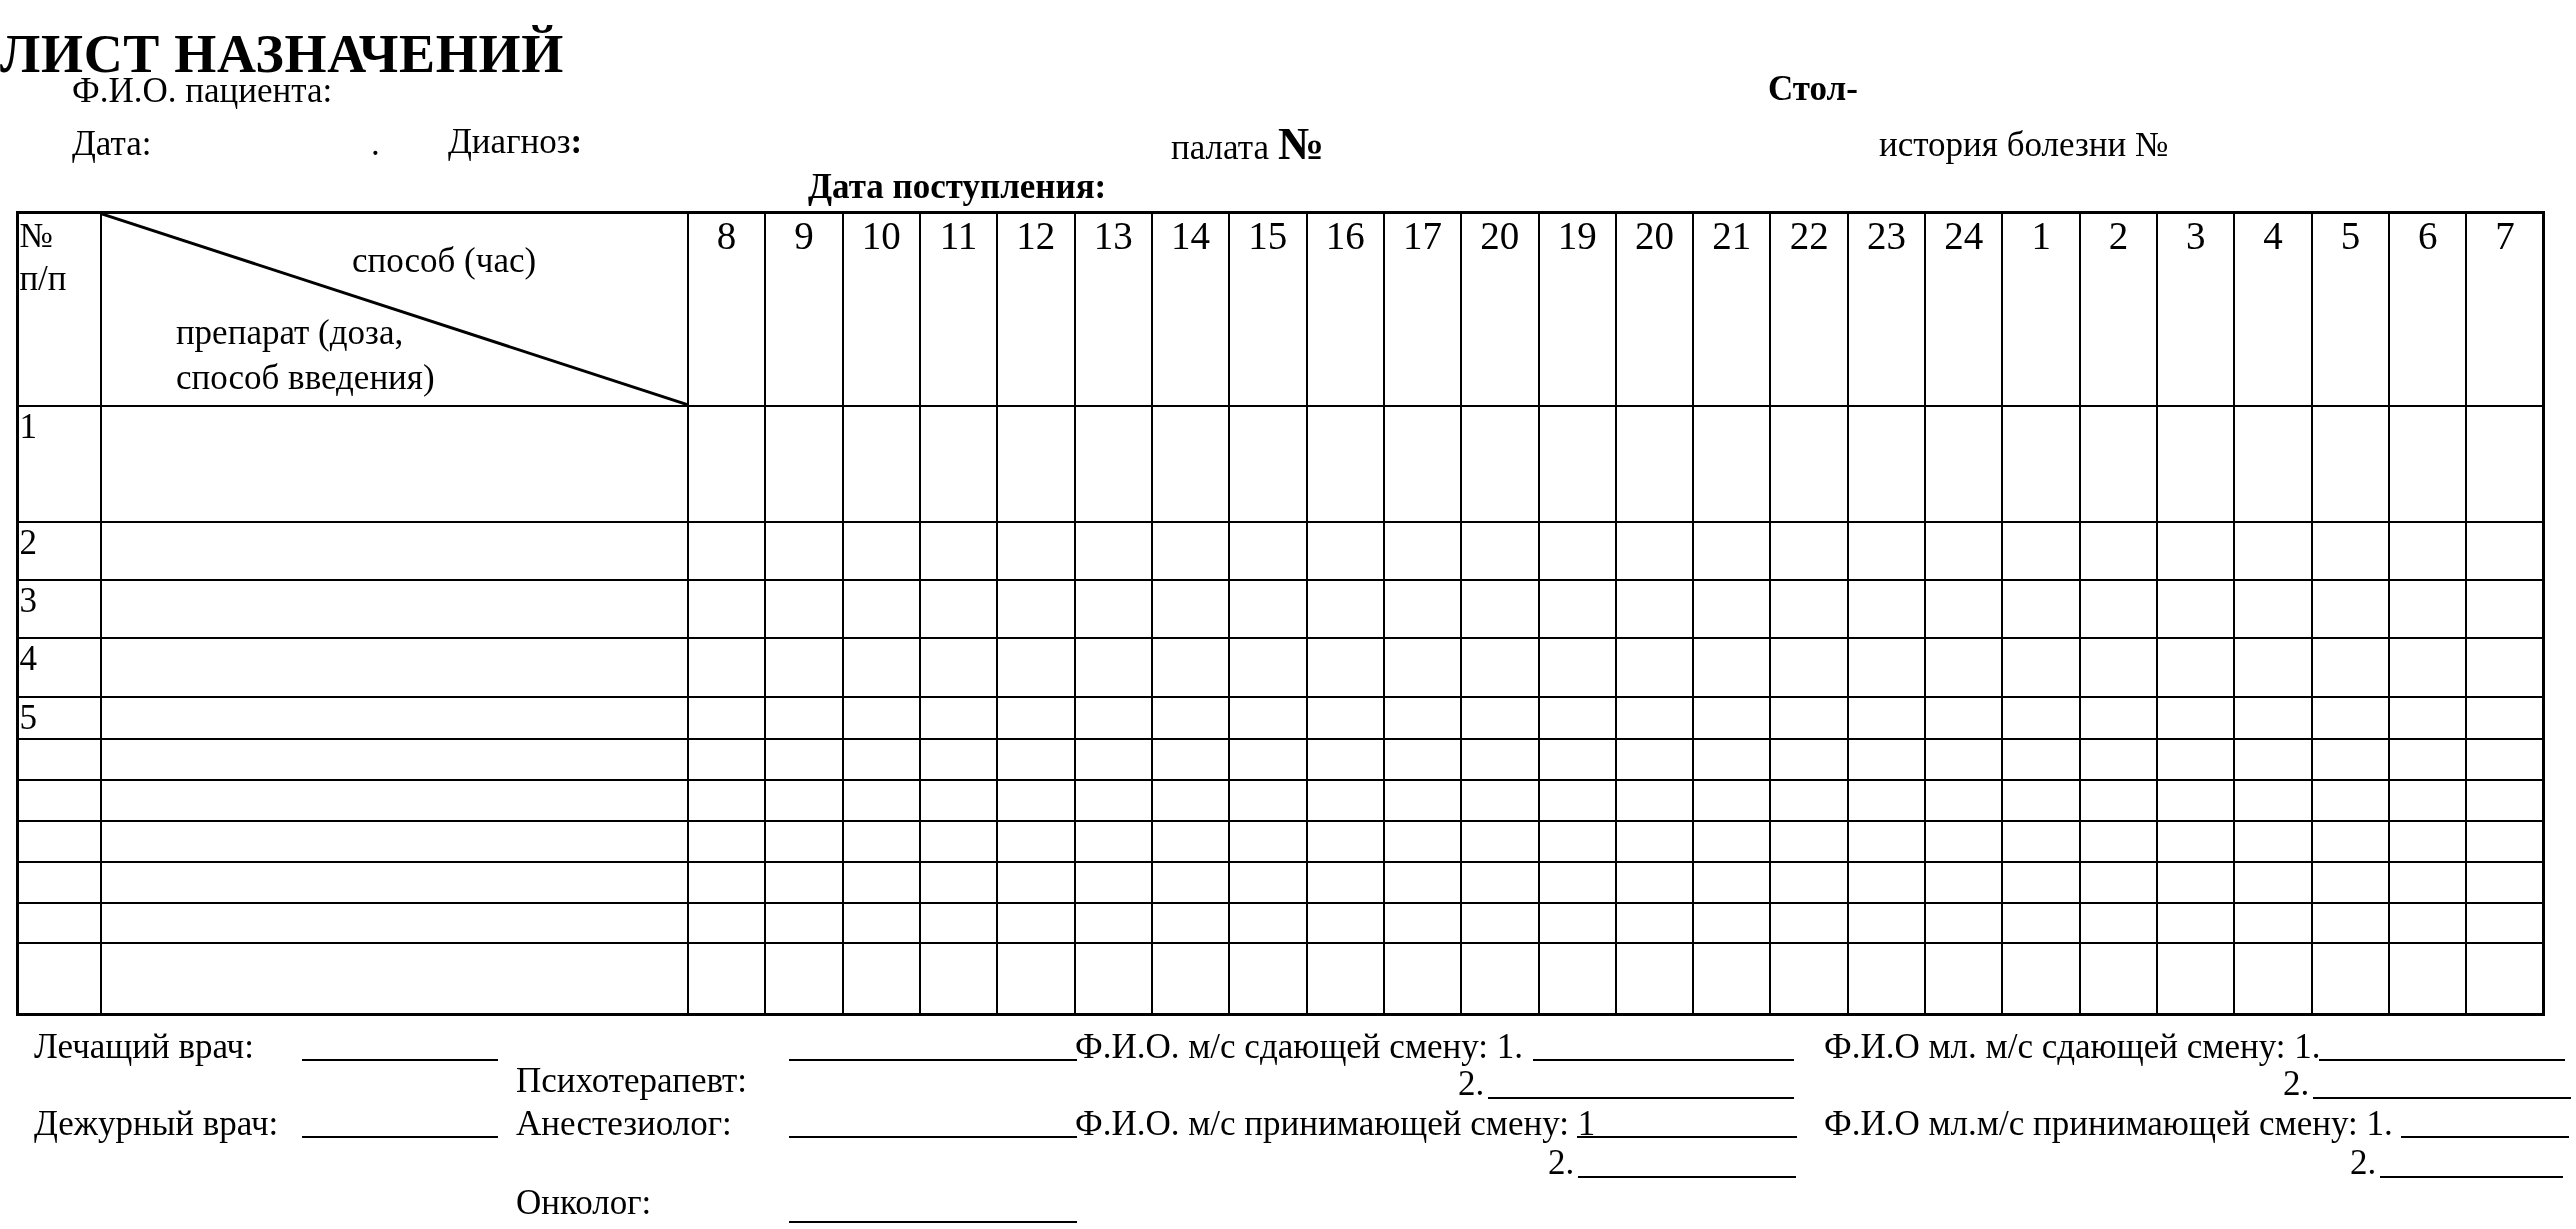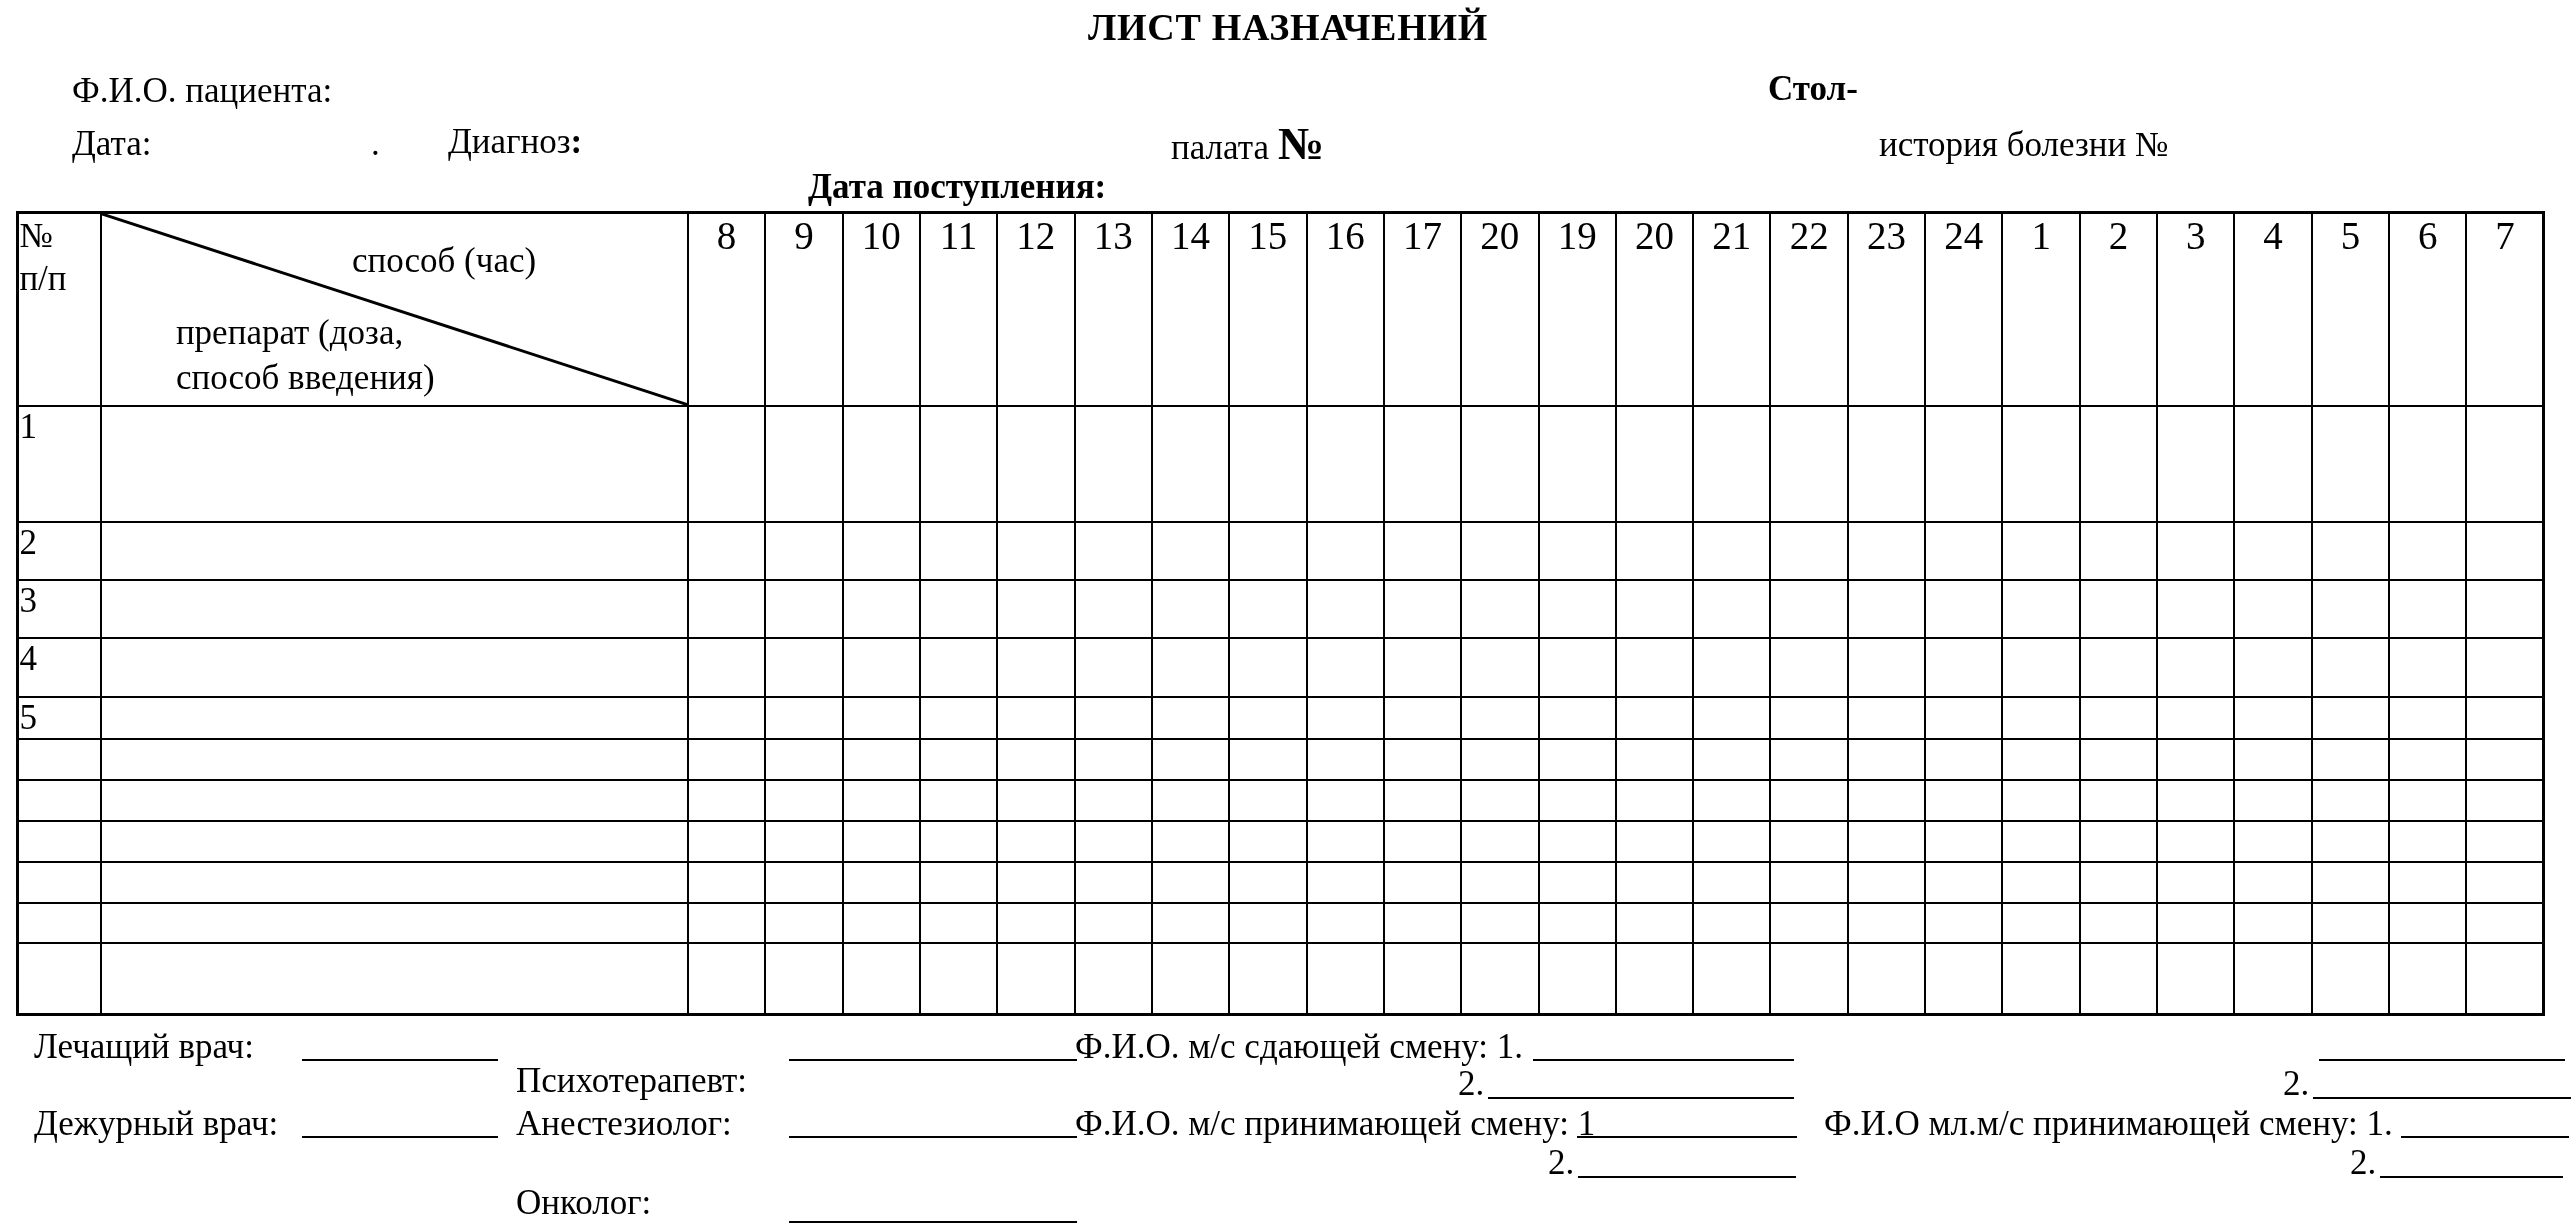--- a/index.html
+++ b/index.html
@@ -9,22 +9,22 @@
     background:#ffffff;
     font-family:"Liberation Serif","DejaVu Serif",serif;
     color:#000;
     font-size:35px;
     line-height:1.12;
     overflow:hidden;
   }
   .abs{position:absolute;white-space:nowrap;}
   .bold{font-weight:bold;}
   .title{
-    position:absolute;left:0;right:0;top:6px;
-    text-align:center;font-weight:bold;font-size:38px;letter-spacing:0.7px;
+    position:absolute;left:0;right:0;top:24px;
+    font-weight:bold;font-size:54px;letter-spacing:0.7px;
   }
   .ward-no{font-size:46px;font-weight:bold;}
   
   table.grid{
     position:absolute;left:16.4px;top:211px;
     width:2529px;
     border-collapse:collapse;table-layout:fixed;
     border:3.7px solid #000;
   }
   table.grid td{
@@ -444,20 +444,21 @@
         </tr>
       </tbody>
   </table>
 
   <div class="abs" style="left:34px;top:1027px">Лечащий врач:</div>
   <div class="blank" style="left:302px;top:1059px;width:196px"></div>
   <div class="abs" style="left:516px;top:1061px">Психотерапевт:</div>
   <div class="blank" style="left:789px;top:1059px;width:288px"></div>
   <div class="abs" style="left:1075px;top:1027px">Ф.И.О. м/с сдающей смену: 1.</div>
   <div class="blank" style="left:1533px;top:1059px;width:261px"></div>
+  <div class="abs" style="left:1824px;top:1027px">Ф.И.О мл. м/с сдающей смену: 1.</div>
   <div class="blank" style="left:2319px;top:1059px;width:246px"></div>
 
   <div class="abs" style="left:1458px;top:1064px">2.</div>
   <div class="blank" style="left:1488px;top:1097px;width:306px"></div>
   <div class="abs" style="left:2283px;top:1064px">2.</div>
   <div class="blank" style="left:2313px;top:1097px;width:258px"></div>
 
   <div class="abs" style="left:34px;top:1104px">Дежурный врач:</div>
   <div class="blank" style="left:302px;top:1136px;width:196px"></div>
   <div class="abs" style="left:516px;top:1104px">Анестезиолог:</div>

